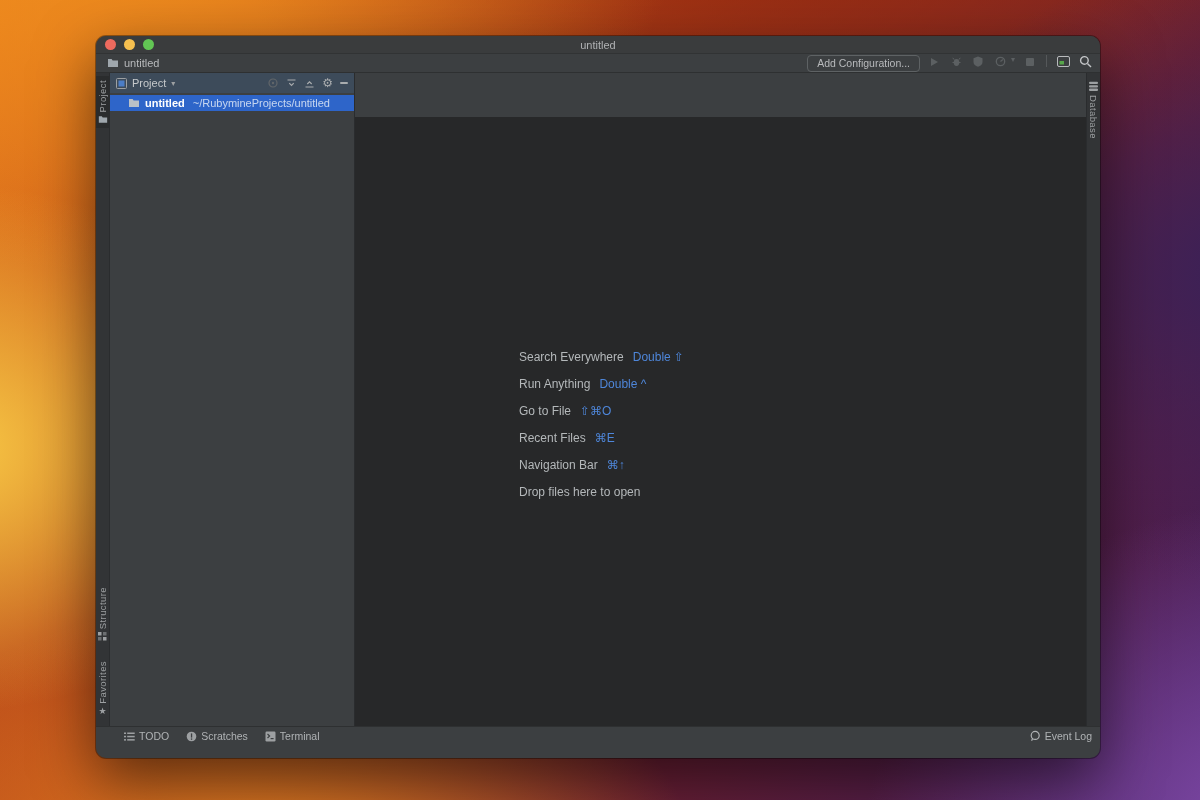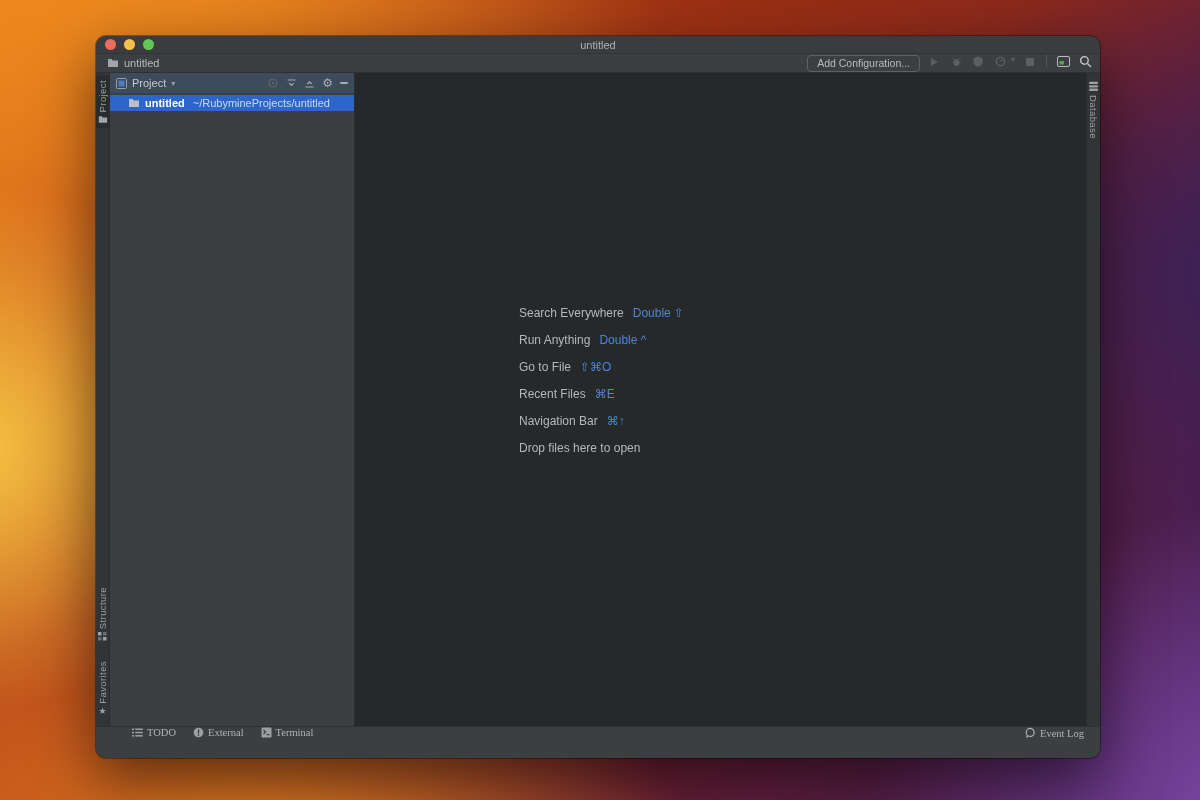--- a/index.html
+++ b/index.html
@@ -64,29 +64,29 @@
   .gear { font-size:12px; line-height:1; color:#a9acae; }
   .minus { width:8px; height:2px; background:#a9acae; border-radius:1px; }
 
   .tree { padding-top:2px; font-size:11px; color:#bdc0c2; }
   .trow { height:16px; display:flex; align-items:center; gap:5px; padding-left:18px; }
   .trow.selected { background:#2e65c9; color:#fff; }
   .trow .bold { font-weight:bold; color:#fff; }
   .trow.selected .tpath { color:rgba(230,238,248,.82); margin-left:3px; }
 
   
-  .editor { flex:1; background:#272829; position:relative; }
+  .editor { flex:1; background:#272829; position:relative;margin-top:44px; }
   .shortcuts { position:absolute; left:164px; top:233px; display:flex; flex-direction:column; gap:13px; font-size:12px; }
   .srow { display:flex; align-items:center; white-space:nowrap; }
   .slabel { color:#b4b8ba; }
   .skeys { color:#4e86d9; margin-left:9px; }
 
   
   .bottombar { height:16px; background:#3c3f41; border-top:1px solid #2e3031;
-    display:flex; align-items:flex-start; padding:0 16px; font-size:10.5px; color:#b0b3b5;font-family:Liberation Serif, serif; }
+    display:flex; align-items:flex-end; padding:0 8px; font-size:10.5px; color:#b0b3b5; }
   .bb-left { display:flex; align-items:center; gap:17px; margin-left:20px; }
   .bb-item { display:flex; align-items:center; gap:4px; }
   .bb-right { margin-left:auto; display:flex; align-items:center; gap:4px; }
 
   
   .statusbar { height:16px; background:#3c3f41; border-top:1px solid #343638;
     display:flex; align-items:center; padding:0 8px; font-size:10.5px; color:#aeb1b3; }
   .sb-right { margin-left:auto; display:flex; align-items:center; gap:8px; }
   .ptrack { width:105px; height:3px; background:#5a5d5f; border-radius:2px; overflow:hidden; }
   .pfill { height:100%; background:#a3a6a8; border-radius:2px; }
@@ -306,21 +306,21 @@
         <span>TODO</span>
       </span>
       <span class="bb-item">
         <span>
           <svg width="11" height="11">
               <circle cx="5.5" cy="5.5" r="4.8" fill="#9da0a2"></circle>
               <rect x="4.9" y="2.4" width="1.3" height="4.2" fill="#3c3f41"></rect>
               <rect x="4.9" y="7.4" width="1.3" height="1.4" fill="#3c3f41"></rect>
             </svg>
         </span>
-        <span>External</span>
+        <span>Scratches</span>
       </span>
       <span class="bb-item">
         <span>
           <svg width="11" height="11">
               <rect x="0.5" y="0.5" width="10" height="10" rx="1.2" fill="#9da0a2"></rect>
               <path d="M2.5 3 L4.6 5 L2.5 7" stroke="#3c3f41" stroke-width="1.2" fill="none"></path>
               <path d="M5.6 7.6 h3" stroke="#3c3f41" stroke-width="1.2"></path>
             </svg>
         </span>
         <span>Terminal</span>

